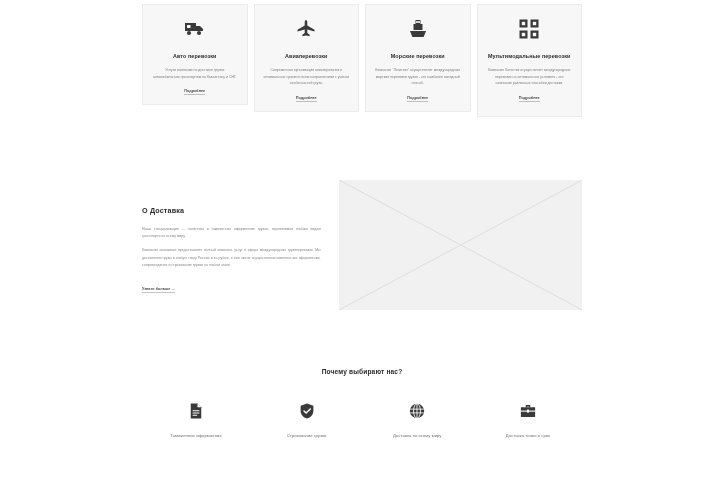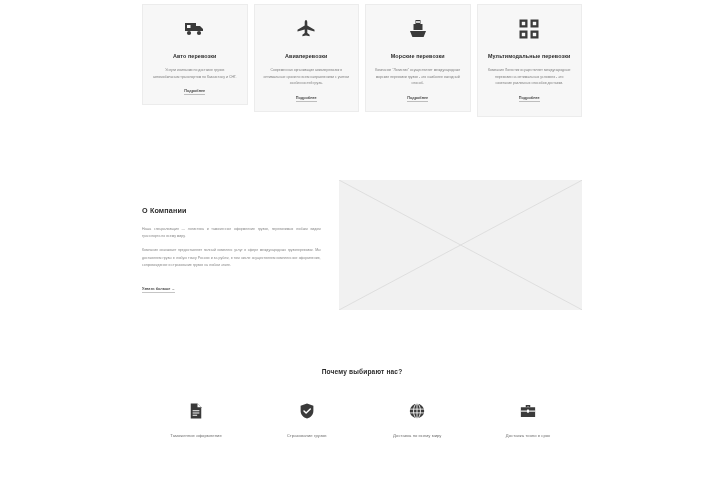--- a/index.html
+++ b/index.html
@@ -242,21 +242,21 @@
       <div class="service-title">Мультимодальные перевозки</div>
       <div class="service-desc">Компания Логистик осуществляет международные перевозки на оптимальных условиях - это сочетание различных способов доставки.</div>
       <a class="service-link" href="#">Подробнее</a>
     </div>
 
   </div>
 
   <div class="about-section">
 
     <div class="about-text">
-      <h2 class="about-title">О Компании</h2>
+      <h2 class="about-title">О Доставка</h2>
       <p class="about-para">Наша специализация — логистика и таможенное оформление грузов, перевозимых любым видом транспорта по всему миру.</p>
       <p class="about-para">Компания оказывает предоставляет полный комплекс услуг в сфере международных грузоперевозок. Мы доставляем грузы в любую точку России и за рубеж, в том числе осуществляем комплексное оформление, сопровождение и страхование грузов на любом этапе.</p>
       <a class="about-link" href="#">Узнать больше  →</a>
     </div>
 
     <div class="about-image">
       <svg viewBox="0 0 248 130" preserveAspectRatio="none">
         <rect x="0" y="0" width="248" height="130" fill="#f1f1f1"></rect>
         <line x1="0" y1="0" x2="248" y2="130" stroke="#dedede" stroke-width="1"></line>
         <line x1="248" y1="0" x2="0" y2="130" stroke="#dedede" stroke-width="1"></line>

